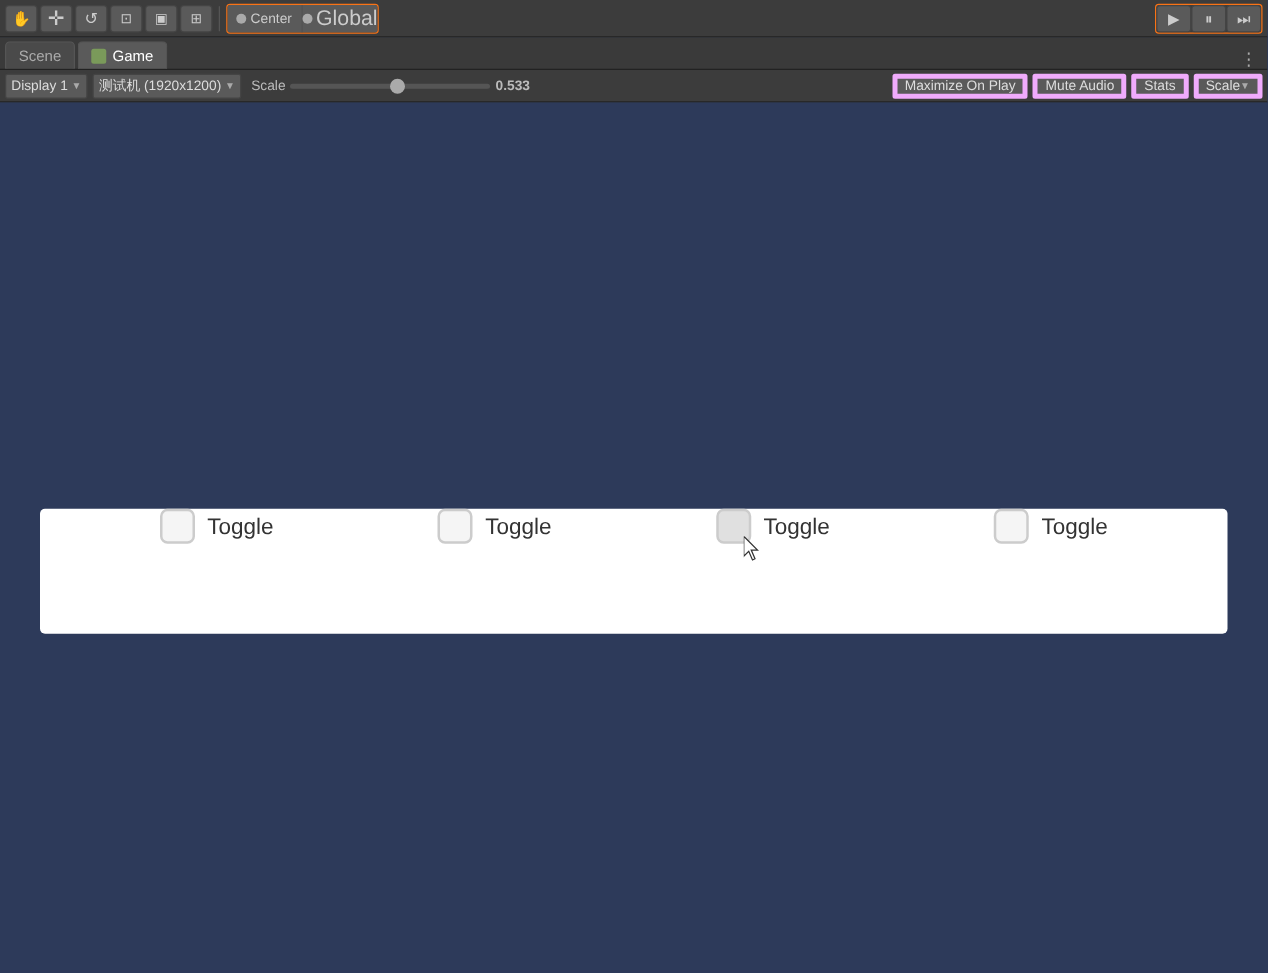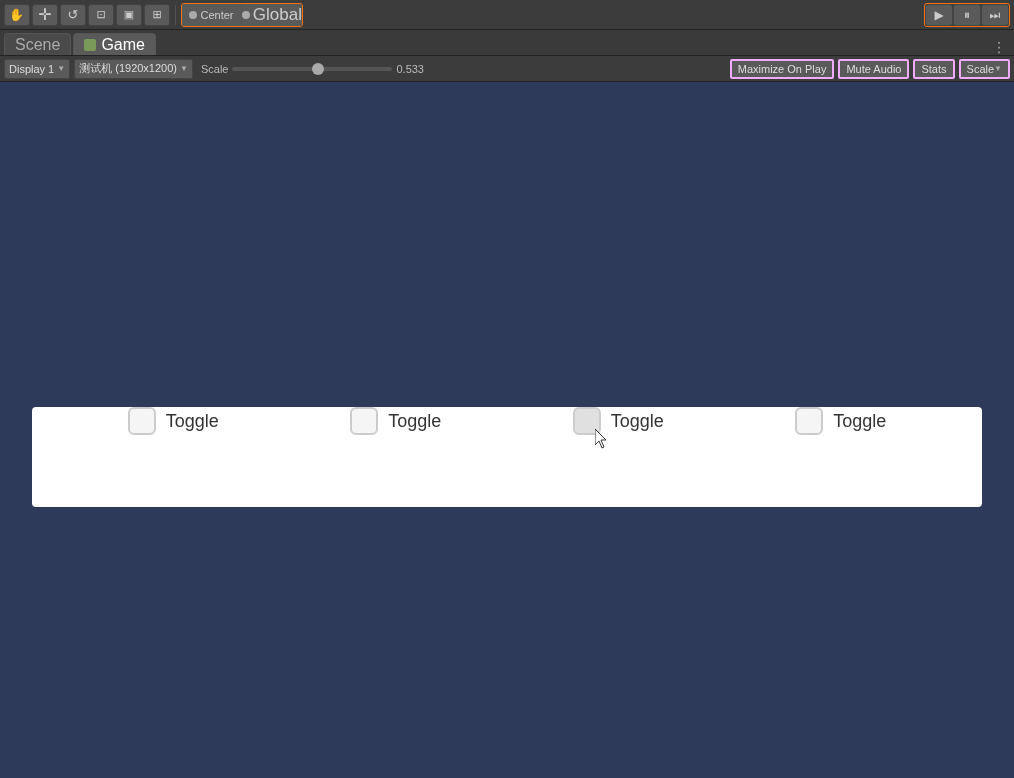--- a/index.html
+++ b/index.html
@@ -68,21 +68,21 @@
       align-items: flex-end;
       padding: 0 4px;
       border-bottom: 1px solid #222;
     }
     .tab {
       height: 22px;
       padding: 0 10px;
       display: flex;
       align-items: center;
       cursor: pointer;
-      font-size: 16px;
+      font-size: 12px;
       color: #aaa;
       background: #4a4a4a;
       border-radius: 4px 4px 0 0;
       margin-right: 2px;
       border: 1px solid #555;
       border-bottom: none;
     }
     .tab.active {
       background: #5a5a5a;
       color: #fff;
@@ -154,27 +154,28 @@
       width: 12px;
       height: 12px;
       background: #aaa;
       border-radius: 50%;
       cursor: pointer;
     }
     .scale-value {
       color: #bbb;
       font-size: 11px;
       min-width: 35px;
+      font-weight: bold;
     }
     .gt-spacer { flex: 1; }
     .gt-btn {
       height: 20px;
       padding: 0 6px;
       background: #5a5a5a;
-      border: 2px solid #f0abfc;
+      border: 4px solid #f0abfc;
       color: #ddd;
       font-size: 11px;
       border-radius: 2px;
       cursor: pointer;
       display: flex;
       align-items: center;
     }
 
     
     .game-area {

